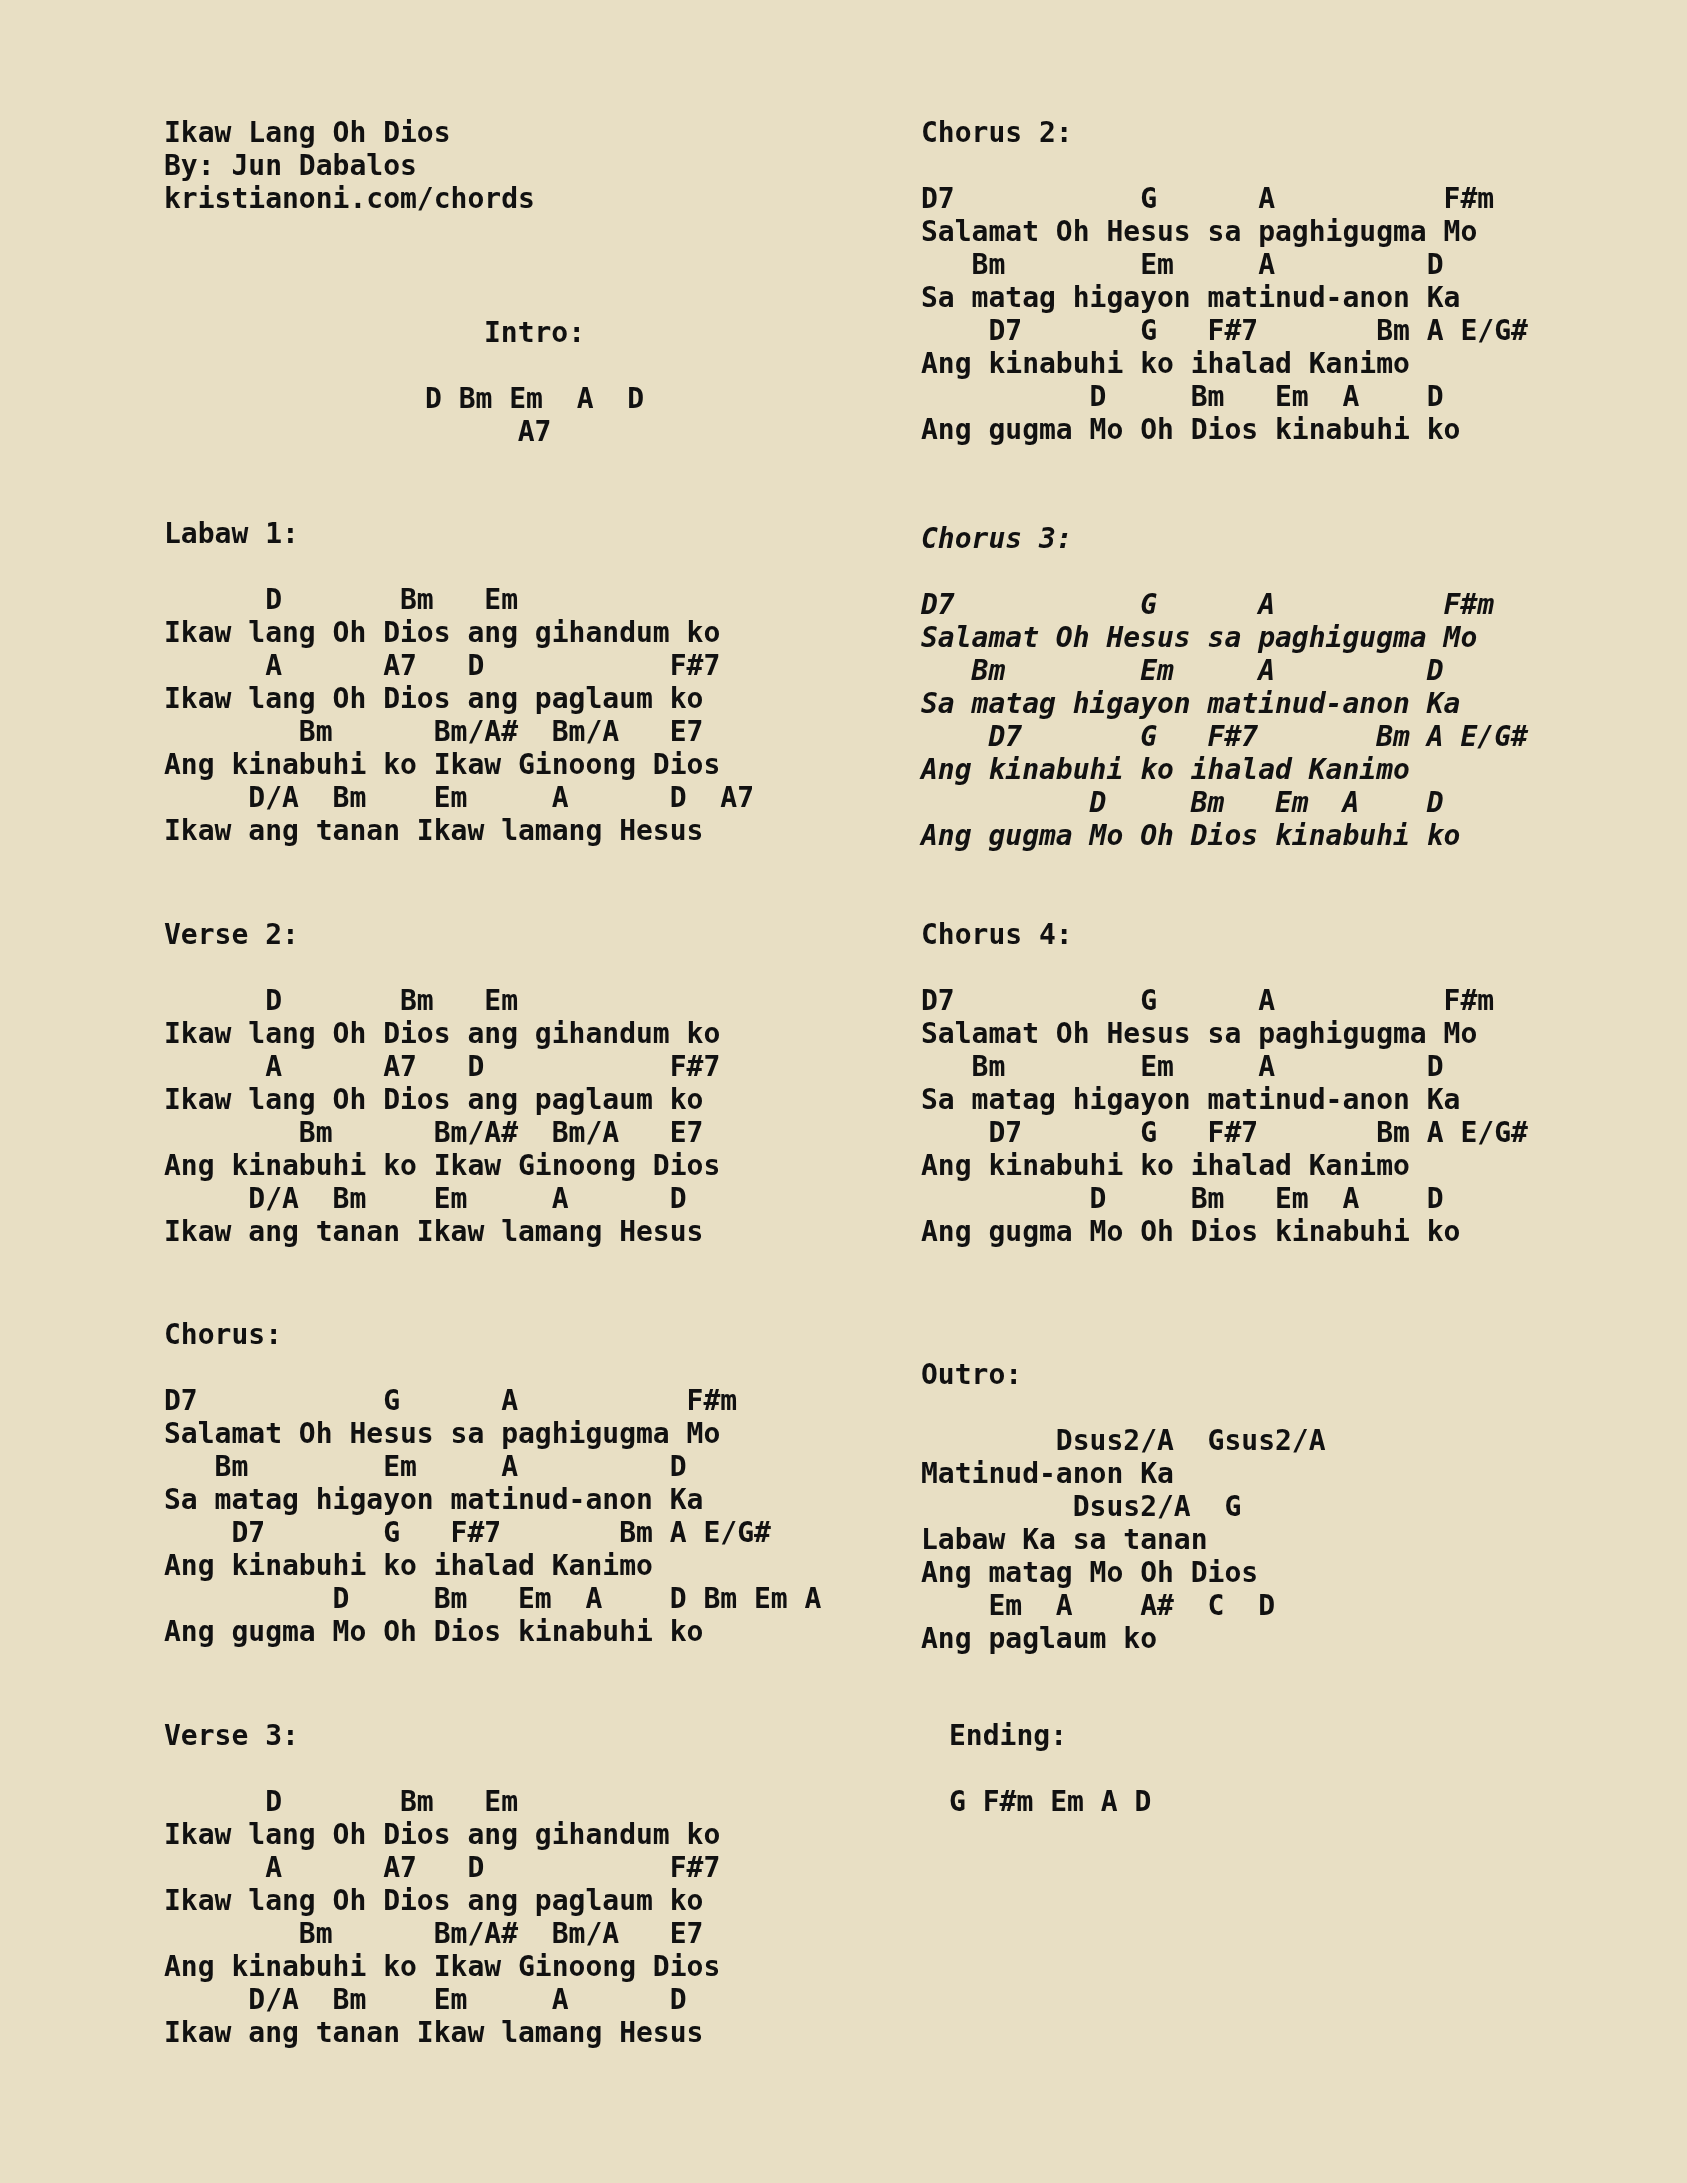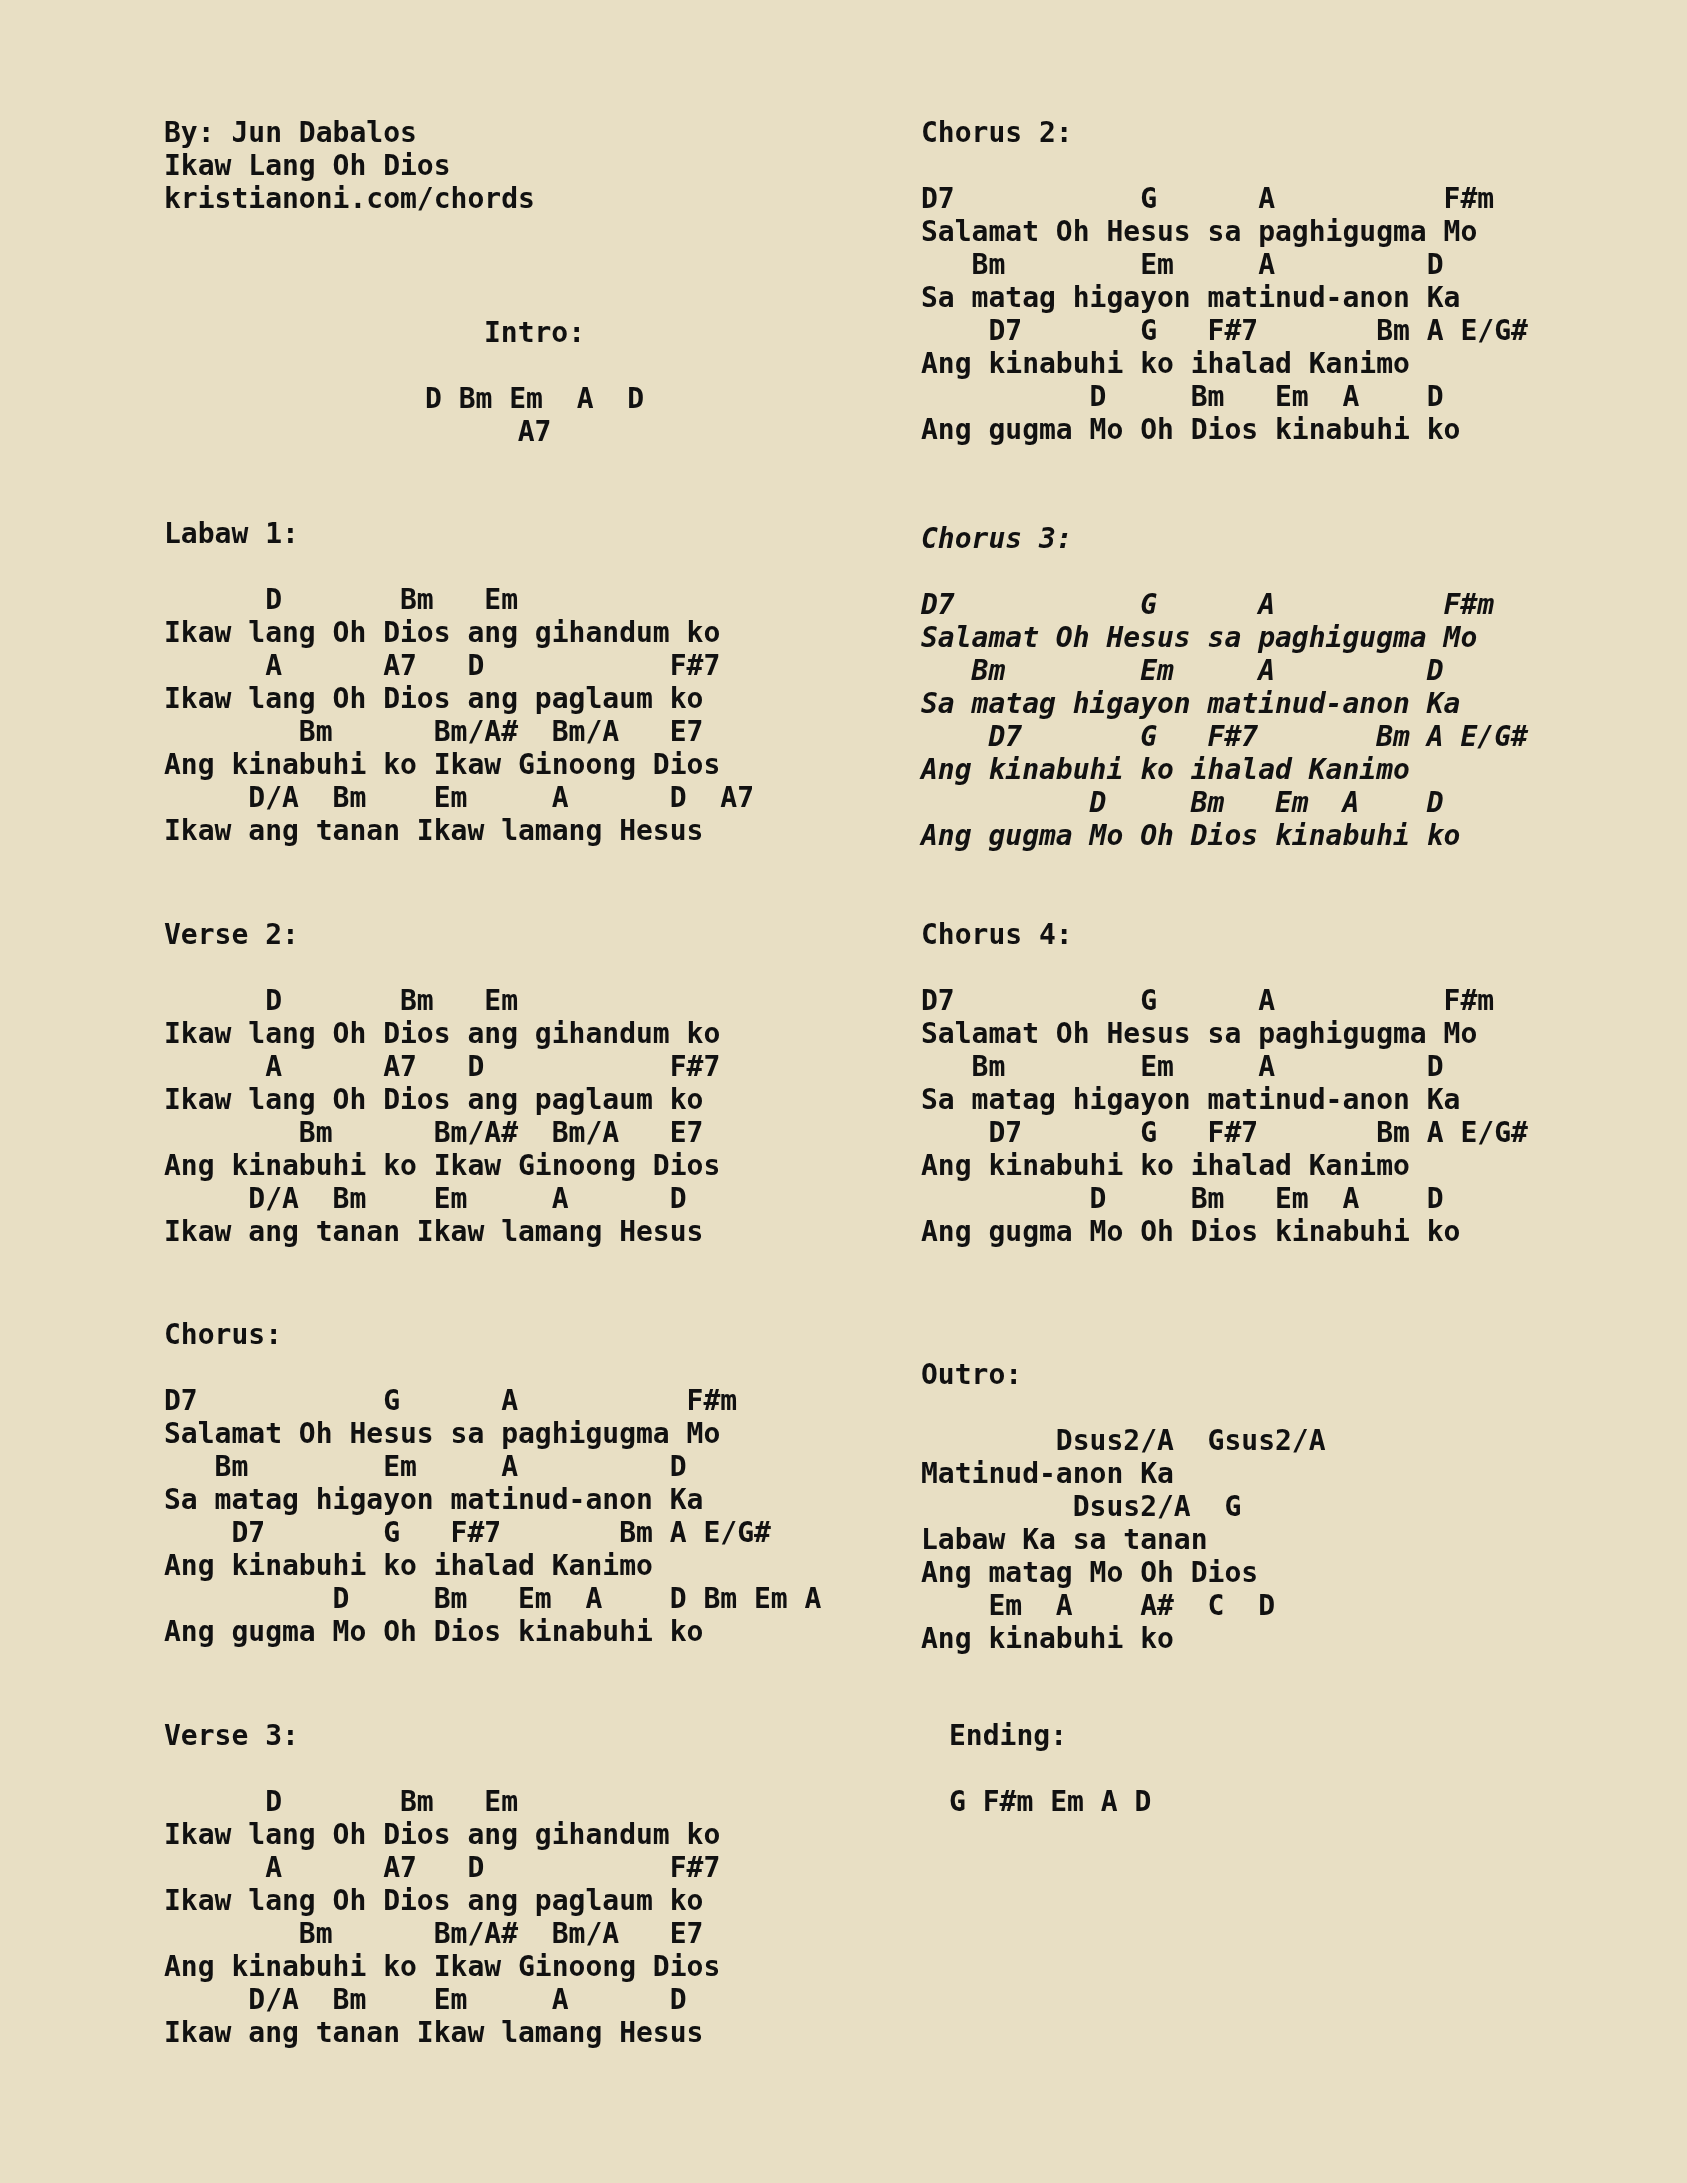--- a/index.html
+++ b/index.html
@@ -36,22 +36,22 @@
     margin: 0;
   }
   .gap { height: 33px; }
 </style>
 </head>
 <body>
 
 <div class="col left">
 
   <div class="section" style="top:0px;">
+    <pre class="line">Ikaw Lang Oh Dios</pre>
     <pre class="line">By: Jun Dabalos</pre>
-    <pre class="line">Ikaw Lang Oh Dios</pre>
     <pre class="line">kristianoni.com/chords</pre>
   </div>
 
   <div class="section" style="top:200px;text-align:center;">
     <pre class="line">Intro:</pre>
     <div class="gap"></div>
     <pre class="line">D Bm Em  A  D</pre>
     <pre class="line">A7</pre>
   </div>
 
@@ -151,21 +151,21 @@
 
   <div class="section" style="top:1242px;">
     <pre class="line">Outro:</pre>
     <div class="gap"></div>
     <pre class="line">        Dsus2/A  Gsus2/A</pre>
     <pre class="line">Matinud-anon Ka</pre>
     <pre class="line">         Dsus2/A  G</pre>
     <pre class="line">Labaw Ka sa tanan</pre>
     <pre class="line">Ang matag Mo Oh Dios</pre>
     <pre class="line">    Em  A    A#  C  D</pre>
-    <pre class="line">Ang kinabuhi ko</pre>
+    <pre class="line">Ang paglaum ko</pre>
   </div>
 
   <div class="section" style="top:1603px;margin-left:28px;">
     <pre class="line">Ending:</pre>
     <div class="gap"></div>
     <pre class="line">G F#m Em A D</pre>
   </div>
 </div>
 
 

